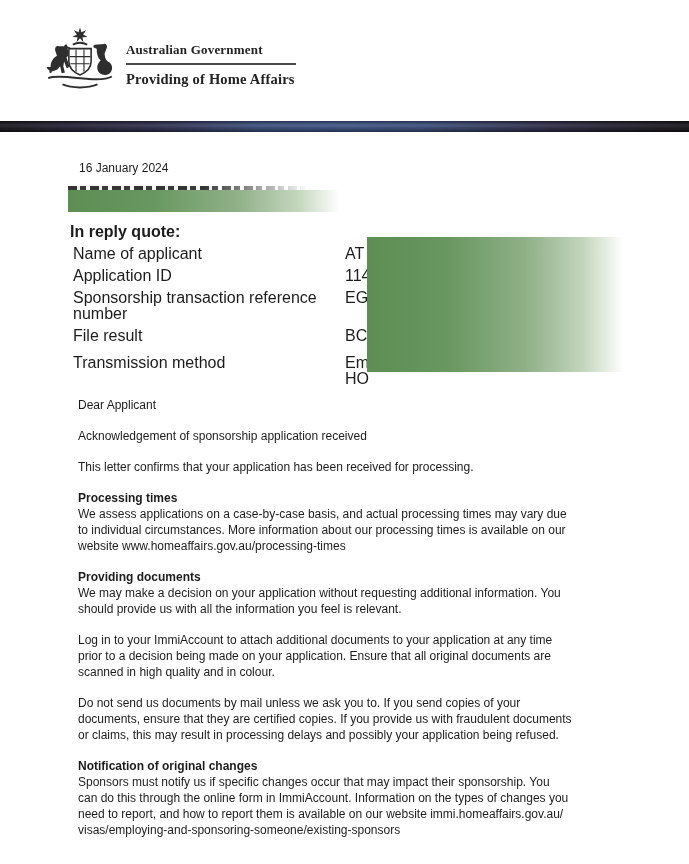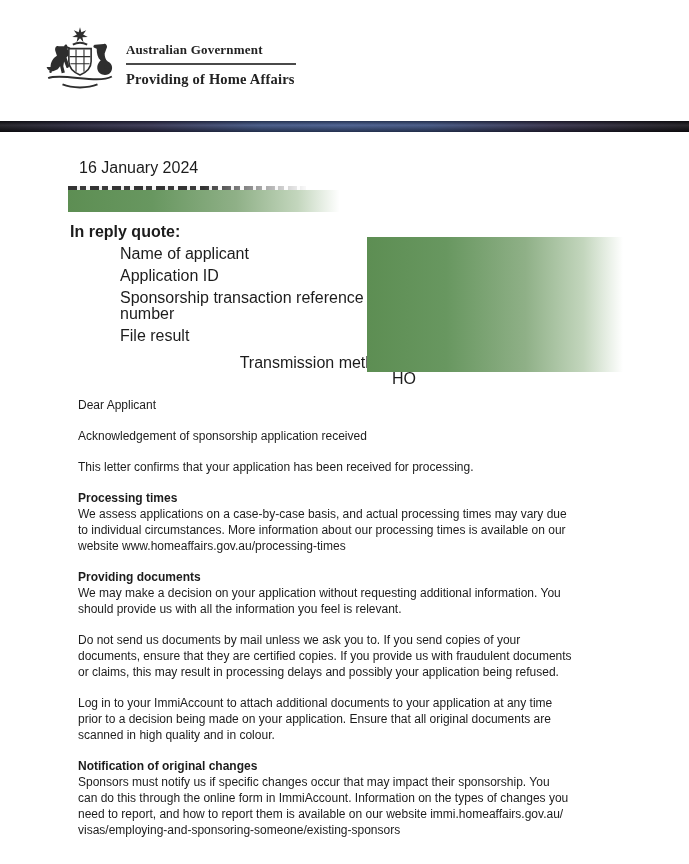--- a/index.html
+++ b/index.html
@@ -14,40 +14,40 @@
   .lh-rule{width:170px;height:2px;background:#4a4a4a;margin:5px 0 6px 0;}
   .dept-name{font-size:14.5px;letter-spacing:.2px;}
   
   .bar{
     position:absolute;left:0;top:121px;width:689px;height:11px;
     background:
       linear-gradient(180deg,rgba(0,0,0,.38) 0%,rgba(255,255,255,.10) 38%,rgba(0,0,0,.42) 100%),
       linear-gradient(90deg,#141318 0%,#201e33 10%,#2e2c4b 22%,#3a4f80 38%,#3e5488 50%,#394d7d 62%,#2d2844 80%,#1b1823 93%,#121014 100%);
   }
   
-  .date{position:absolute;left:79px;top:160px;font-size:16px;line-height:16px;}
+  .date{position:absolute;left:79px;top:160px;font-size:12px;line-height:16px;}
   
   .dash-strip{
     position:absolute;left:68px;top:186px;width:246px;height:5px;
     background:repeating-linear-gradient(90deg,#333 0px,#333 9px,#ececec 9px,#ececec 12px,#3a3a3a 12px,#3a3a3a 18px,#f5f5f5 18px,#f5f5f5 22px);
     -webkit-mask-image:linear-gradient(90deg,#000 55%,transparent 98%);
     mask-image:linear-gradient(90deg,#000 55%,transparent 98%);
   }
   .redact{
     background:linear-gradient(90deg,#5d8e53 0%,#689760 30%,#8fb087 60%,#c3d6bd 82%,#ffffff 97%);
   }
   .redact-addressee{position:absolute;left:68px;top:190px;width:280px;height:22px;}
   .redact-values{position:absolute;left:367px;top:237px;width:264px;height:135px;}
   
   .reply{position:absolute;left:70px;top:224px;width:572px;font-size:16px;line-height:16px;}
   .rq-heading{font-weight:bold;margin-bottom:6px;}
   .row{display:flex;margin-bottom:6px;padding-left:3px;}
-  .row .lbl{width:272px;flex:0 0 272px;margin-left:47px;}
+  .row .lbl{width:272px;flex:0 0 272px;}
   .row .val{white-space:pre-line;}
-  .row.gap-above{margin-top:11px;text-align:right;}
+  .row.gap-above{margin-top:11px;}
   
   .body{position:absolute;left:78px;top:397px;width:552px;font-size:12px;line-height:16px;}
   .body p{margin:0 0 15px 0;white-space:pre-line;}
   .body h3{margin:0;font-size:12px;line-height:16px;font-weight:bold;}
   .b{font-weight:normal;}
 </style>
 </head>
 <body>
 
 <div class="page">
@@ -123,26 +123,26 @@
       <h3>Processing times</h3>
       <p>We assess applications on a case-by-case basis, and actual processing times may vary due
 to individual circumstances. More information about our processing times is available on our
 website www.homeaffairs.gov.au/processing-times</p>
     </section>
 
     <section>
       <h3>Providing documents</h3>
       <p>We may make a decision on your application without requesting additional information. You
 should provide us with all the information you feel is relevant.</p>
+      <p>Log in to your ImmiAccount to attach additional documents to your application at any time
+prior to a decision being made on your application. Ensure that all original documents are
+scanned in high quality and in colour.</p>
       <p>Do not send us documents by mail unless we ask you to. If you send copies of your
 documents, ensure that they are certified copies. If you provide us with fraudulent documents
 or claims, this may result in processing delays and possibly your application being refused.</p>
-      <p>Log in to your ImmiAccount to attach additional documents to your application at any time
-prior to a decision being made on your application. Ensure that all original documents are
-scanned in high quality and in colour.</p>
     </section>
 
     <section>
       <h3>Notification of original changes</h3>
       <p>Sponsors must notify us if specific changes occur that may impact their sponsorship. You
 can do this through the online form in ImmiAccount. Information on the types of changes you
 need to report, and how to report them is available on our website immi.homeaffairs.gov.au/
 visas/employing-and-sponsoring-someone/existing-sponsors</p>
     </section>
   </main>

